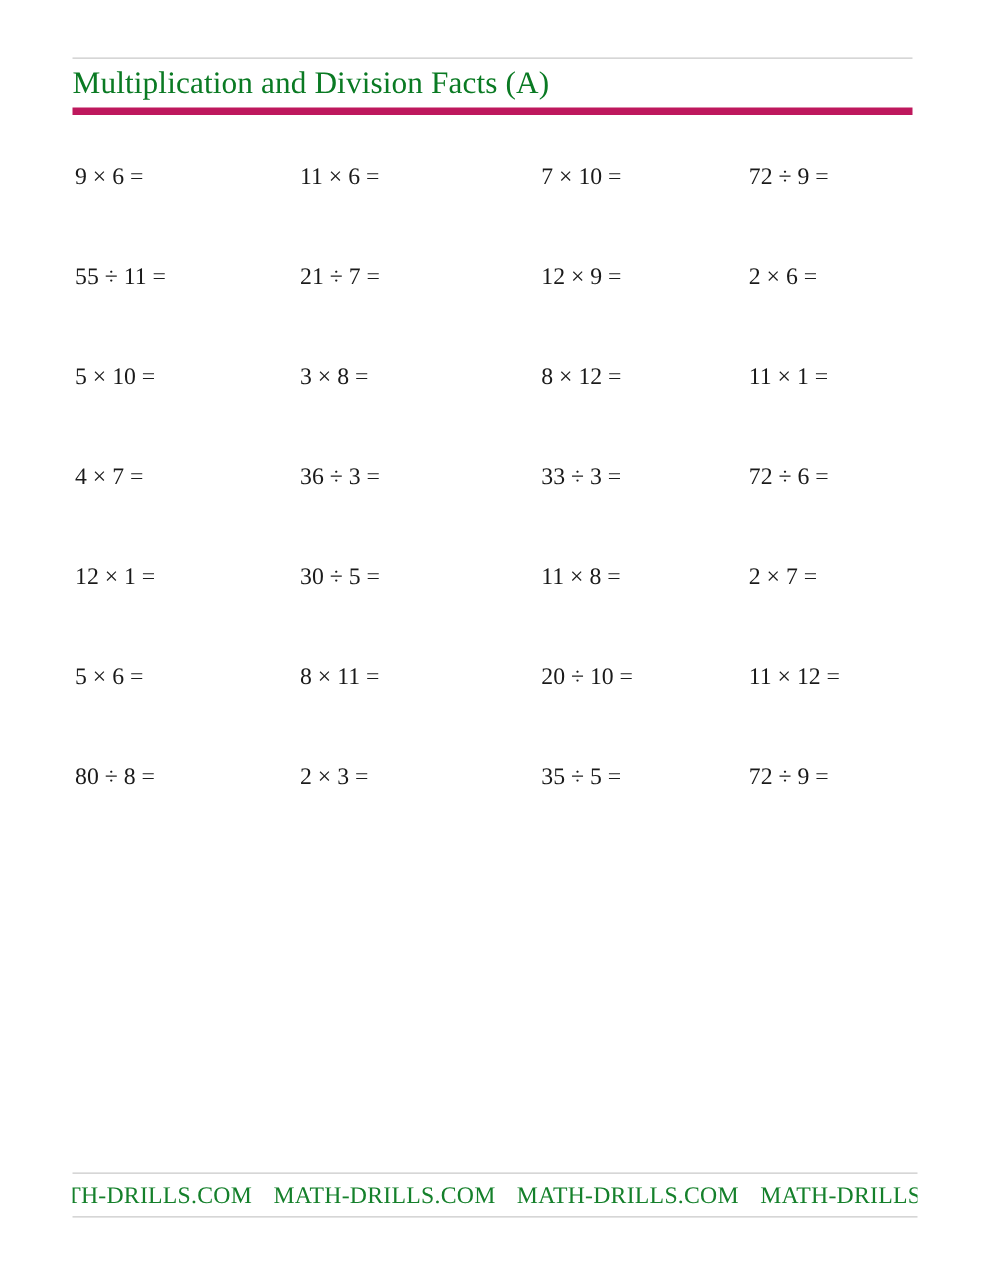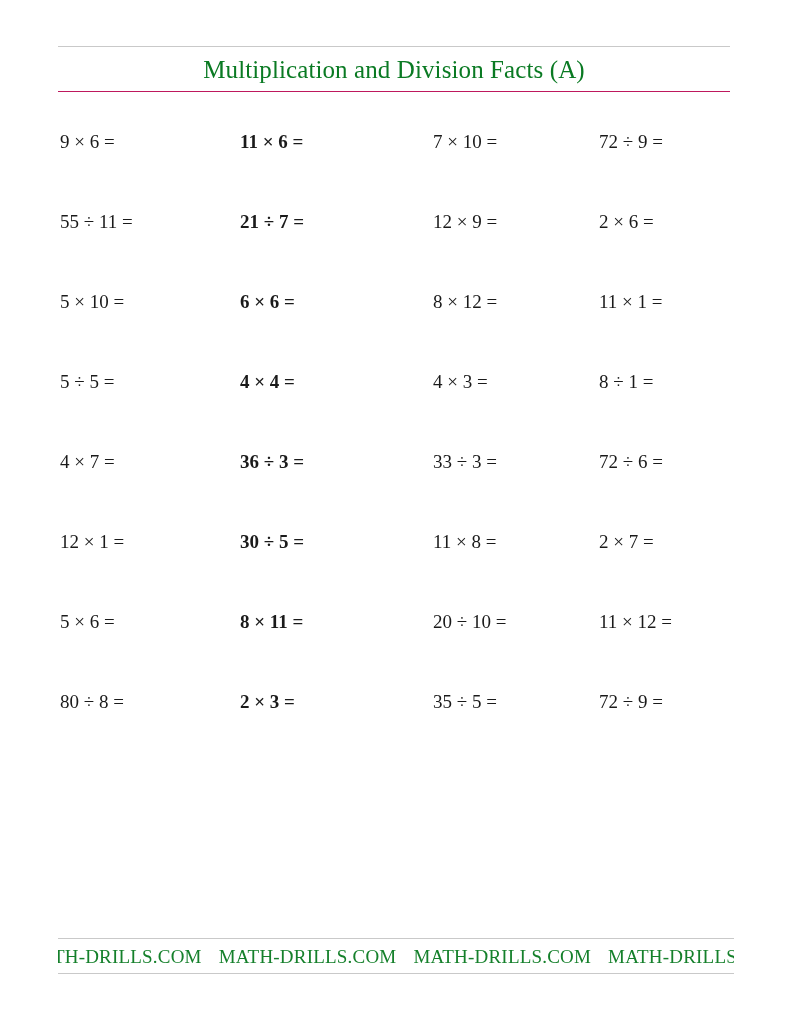--- a/index.html
+++ b/index.html
@@ -16,25 +16,24 @@
   }
 
   
   #worksheet-header {
     position: absolute;
     left: 58px;
     top: 46px;
     width: 672px;
     height: 46px;
     border-top: 1px solid #c9c9c9;
-    border-bottom: 1px solid #be185d;
+    border-bottom: 6px solid #be185d;
     box-sizing: border-box;
     display: flex;
     align-items: center;
-    justify-content: center;
   }
   #worksheet-title {
     font-size: 25px;
     line-height: 1;
     color: #0a7a23;
     white-space: nowrap;
     letter-spacing: 0.1px;
   }
 
   
@@ -50,21 +49,21 @@
   }
   .problem-cell {
     position: absolute;
     top: 0;
     font-size: 19px;
     line-height: 28px;
     color: #1a1a1a;
     white-space: nowrap;
   }
   .problem-cell.col-0 { left: 60px; }
-  .problem-cell.col-1 { left: 240px; font-weight: bold; }
+  .problem-cell.col-1 { left: 240px; }
   .problem-cell.col-2 { left: 418px; margin-left: 15px; }
   .problem-cell.col-3 { left: 599px; }
 
   
   #worksheet-footer {
     position: absolute;
     left: 58px;
     top: 938px;
     width: 676px;
     height: 36px;
@@ -105,29 +104,23 @@
     <div class="problem-cell col-3">72 ÷ 9 =</div>
   </div>
   <div class="problem-row">
     <div class="problem-cell col-0">55 ÷ 11 =</div>
     <div class="problem-cell col-1">21 ÷ 7 =</div>
     <div class="problem-cell col-2">12 × 9 =</div>
     <div class="problem-cell col-3">2 × 6 =</div>
   </div>
   <div class="problem-row">
     <div class="problem-cell col-0">5 × 10 =</div>
-    <div class="problem-cell col-1">6 × 6 =</div>
+    <div class="problem-cell col-1">3 × 8 =</div>
     <div class="problem-cell col-2">8 × 12 =</div>
     <div class="problem-cell col-3">11 × 1 =</div>
-  </div>
-  <div class="problem-row">
-    <div class="problem-cell col-0">5 ÷ 5 =</div>
-    <div class="problem-cell col-1">4 × 4 =</div>
-    <div class="problem-cell col-2">4 × 3 =</div>
-    <div class="problem-cell col-3">8 ÷ 1 =</div>
   </div>
   <div class="problem-row">
     <div class="problem-cell col-0">4 × 7 =</div>
     <div class="problem-cell col-1">36 ÷ 3 =</div>
     <div class="problem-cell col-2">33 ÷ 3 =</div>
     <div class="problem-cell col-3">72 ÷ 6 =</div>
   </div>
   <div class="problem-row">
     <div class="problem-cell col-0">12 × 1 =</div>
     <div class="problem-cell col-1">30 ÷ 5 =</div>

